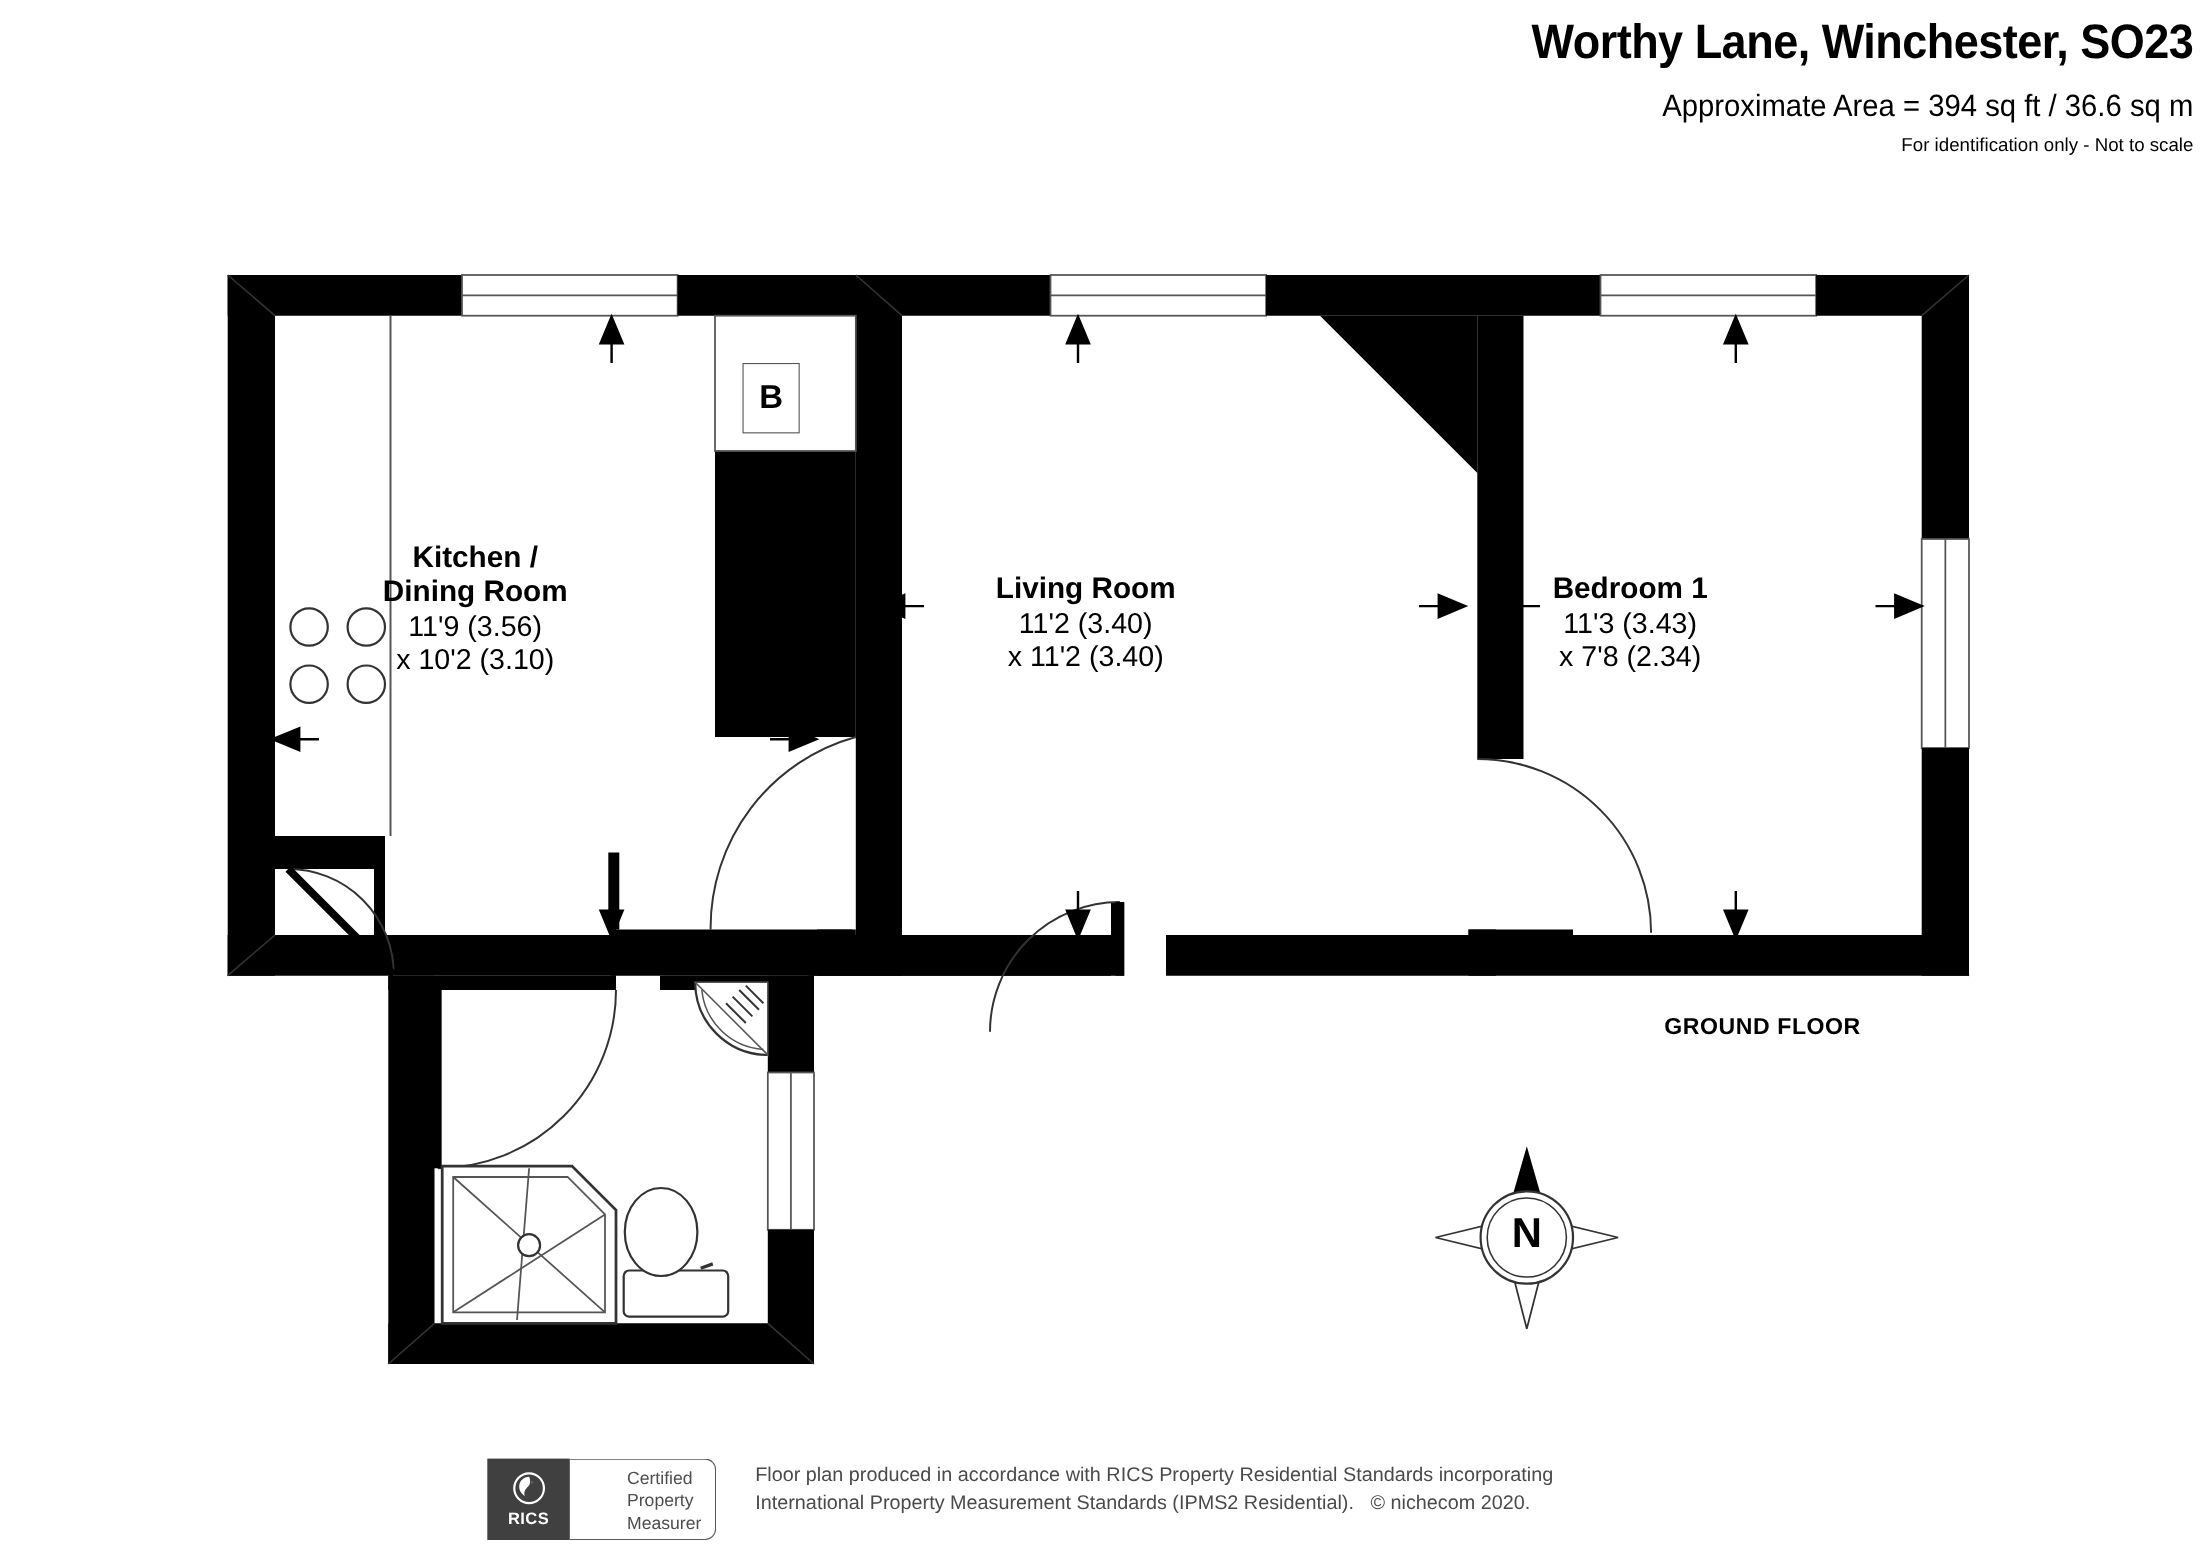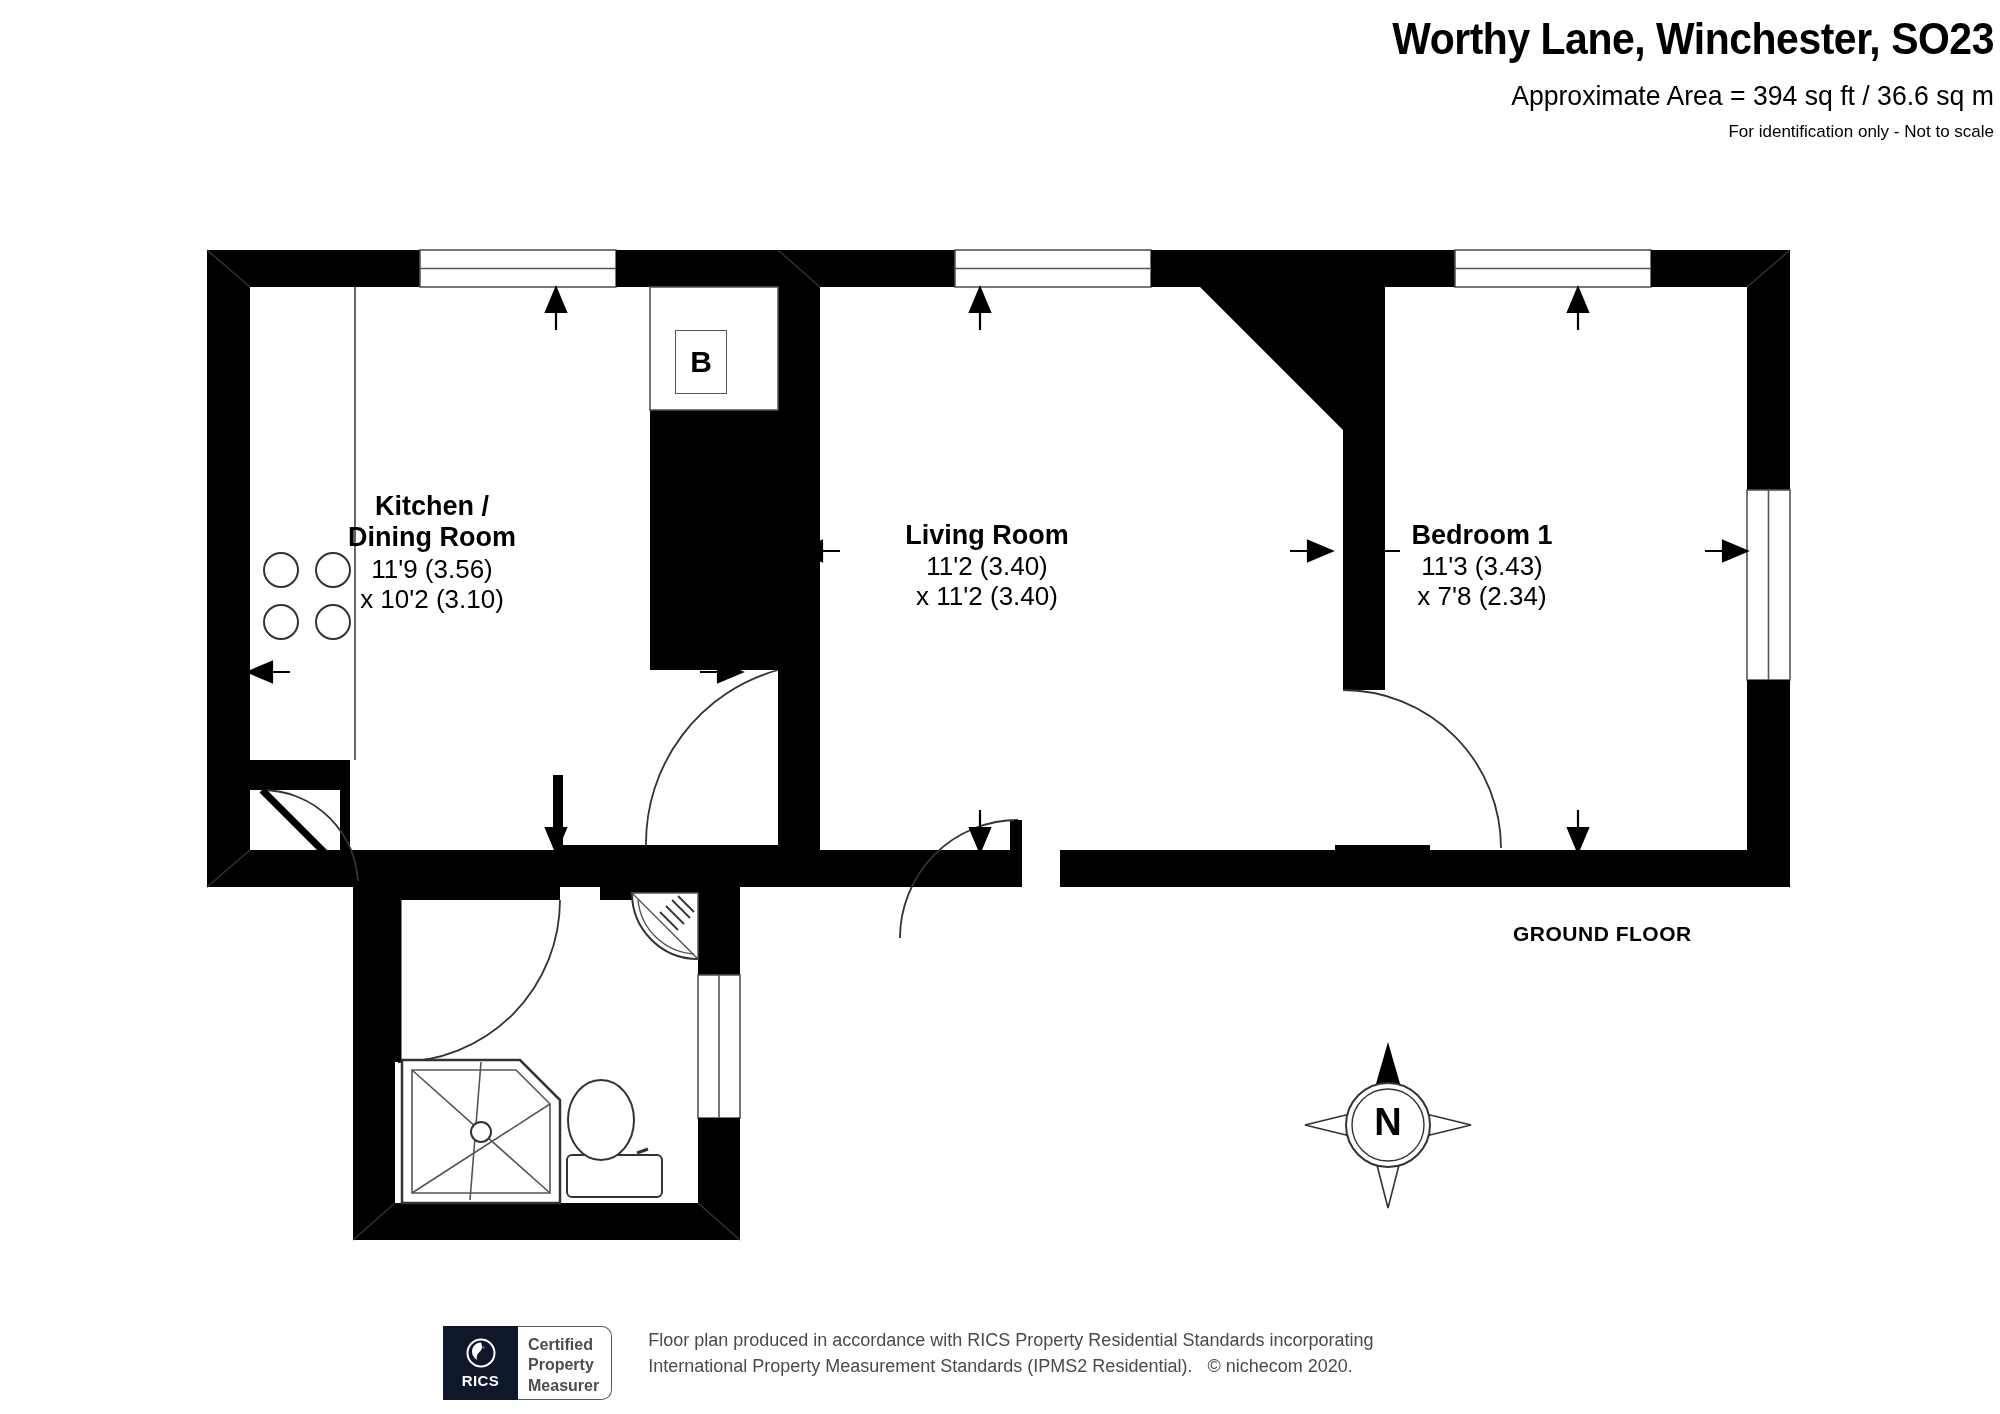--- a/index.html
+++ b/index.html
@@ -31,28 +31,28 @@
           border:1.5px solid #555;background:#fff;display:flex;
           align-items:center;justify-content:center;
           font-size:30px;font-weight:bold;}
 
   
   #plan{position:absolute;left:0;top:0;width:2000px;height:1414px;}
 
   
   #footer{position:absolute;left:443px;top:1326px;display:flex;align-items:flex-start;}
   #rics-badge{display:flex;align-items:stretch;}
-  #rics-box{width:75px;height:74px;background:#0f172a;display:flex;
+  #rics-box{width:75px;height:74px;background:#404040;display:flex;
             flex-direction:column;align-items:center;justify-content:center;}
   #rics-word{color:#fff;font-size:15px;font-weight:bold;letter-spacing:0.4px;
              margin-top:1px;}
   #cpm-box{height:74px;box-sizing:border-box;border:1.5px solid #5a5a5a;
            border-radius:0 10px 10px 0;border-left:none;padding:5px 12px 0 10px;
            display:flex;flex-direction:column;justify-content:center;}
-  #cpm-box div{font-size:16px;font-weight:bold;color:#4d4d4d;line-height:1.28;}
+  #cpm-box div{font-size:16px;font-weight:normal;color:#4d4d4d;line-height:1.28;margin-left:42px;}
   #footer-text{margin-left:36px;font-size:18px;color:#4a4a4a;line-height:1.42;
                padding-top:2px;}
   #footer-text div{white-space:pre;}
 </style>
 </head>
 <body>
 
 <div id="header">
   <div id="title">Worthy Lane, Winchester, SO23</div>
   <div id="area">Approximate Area = 394 sq ft / 36.6 sq m</div>

